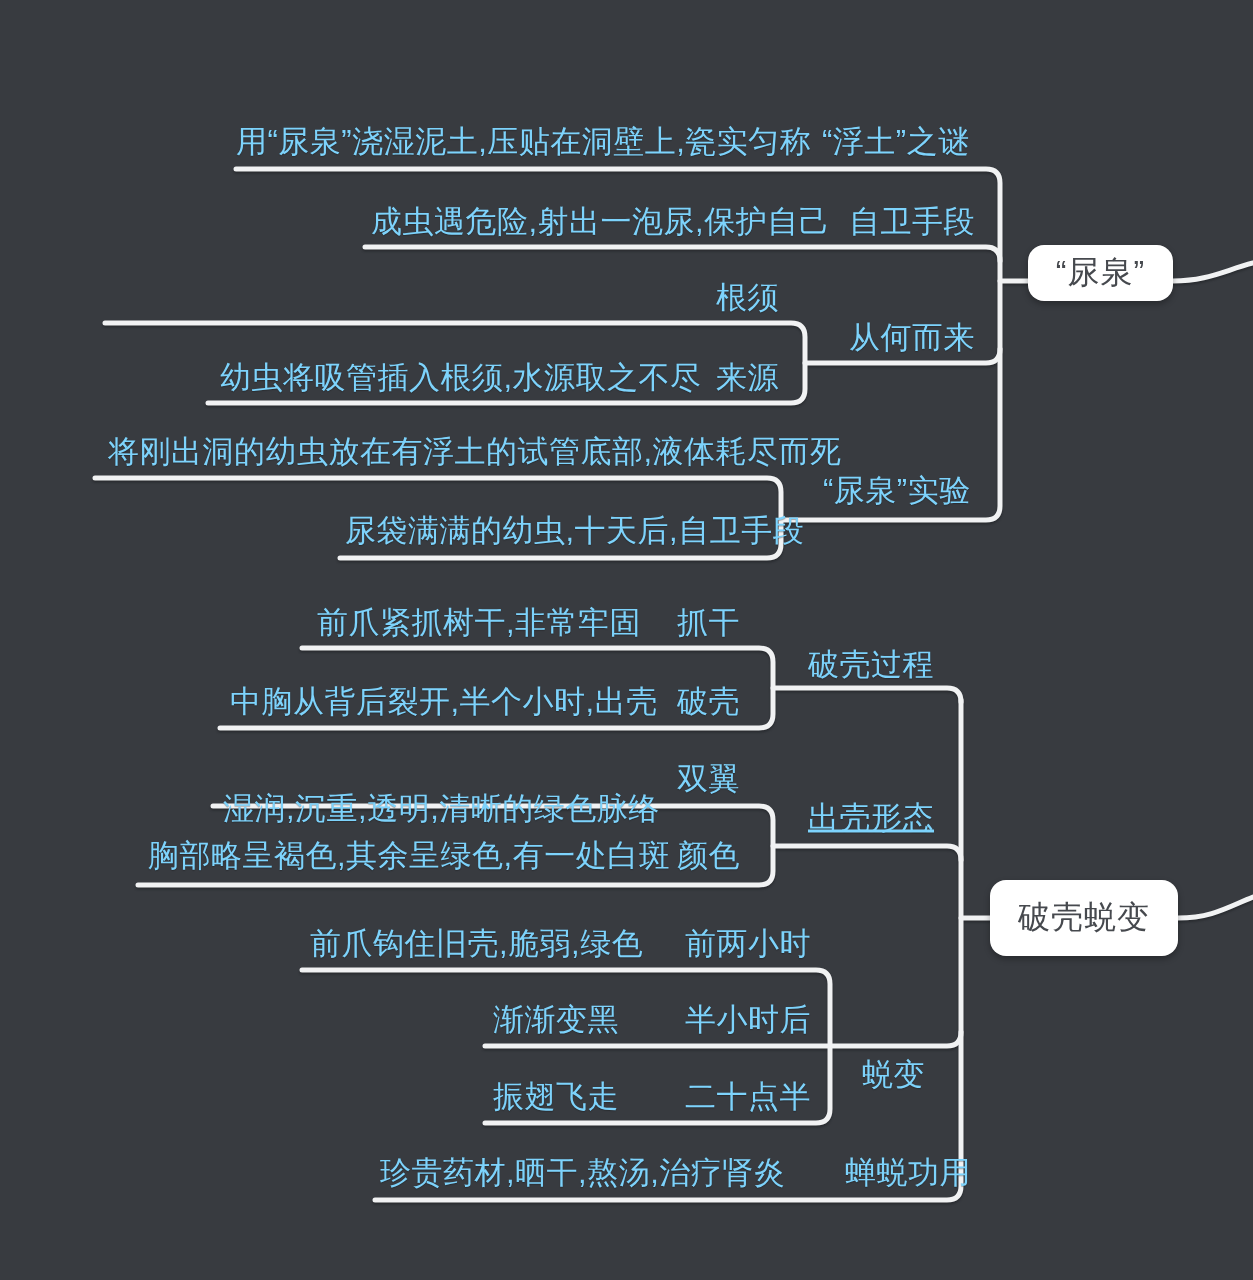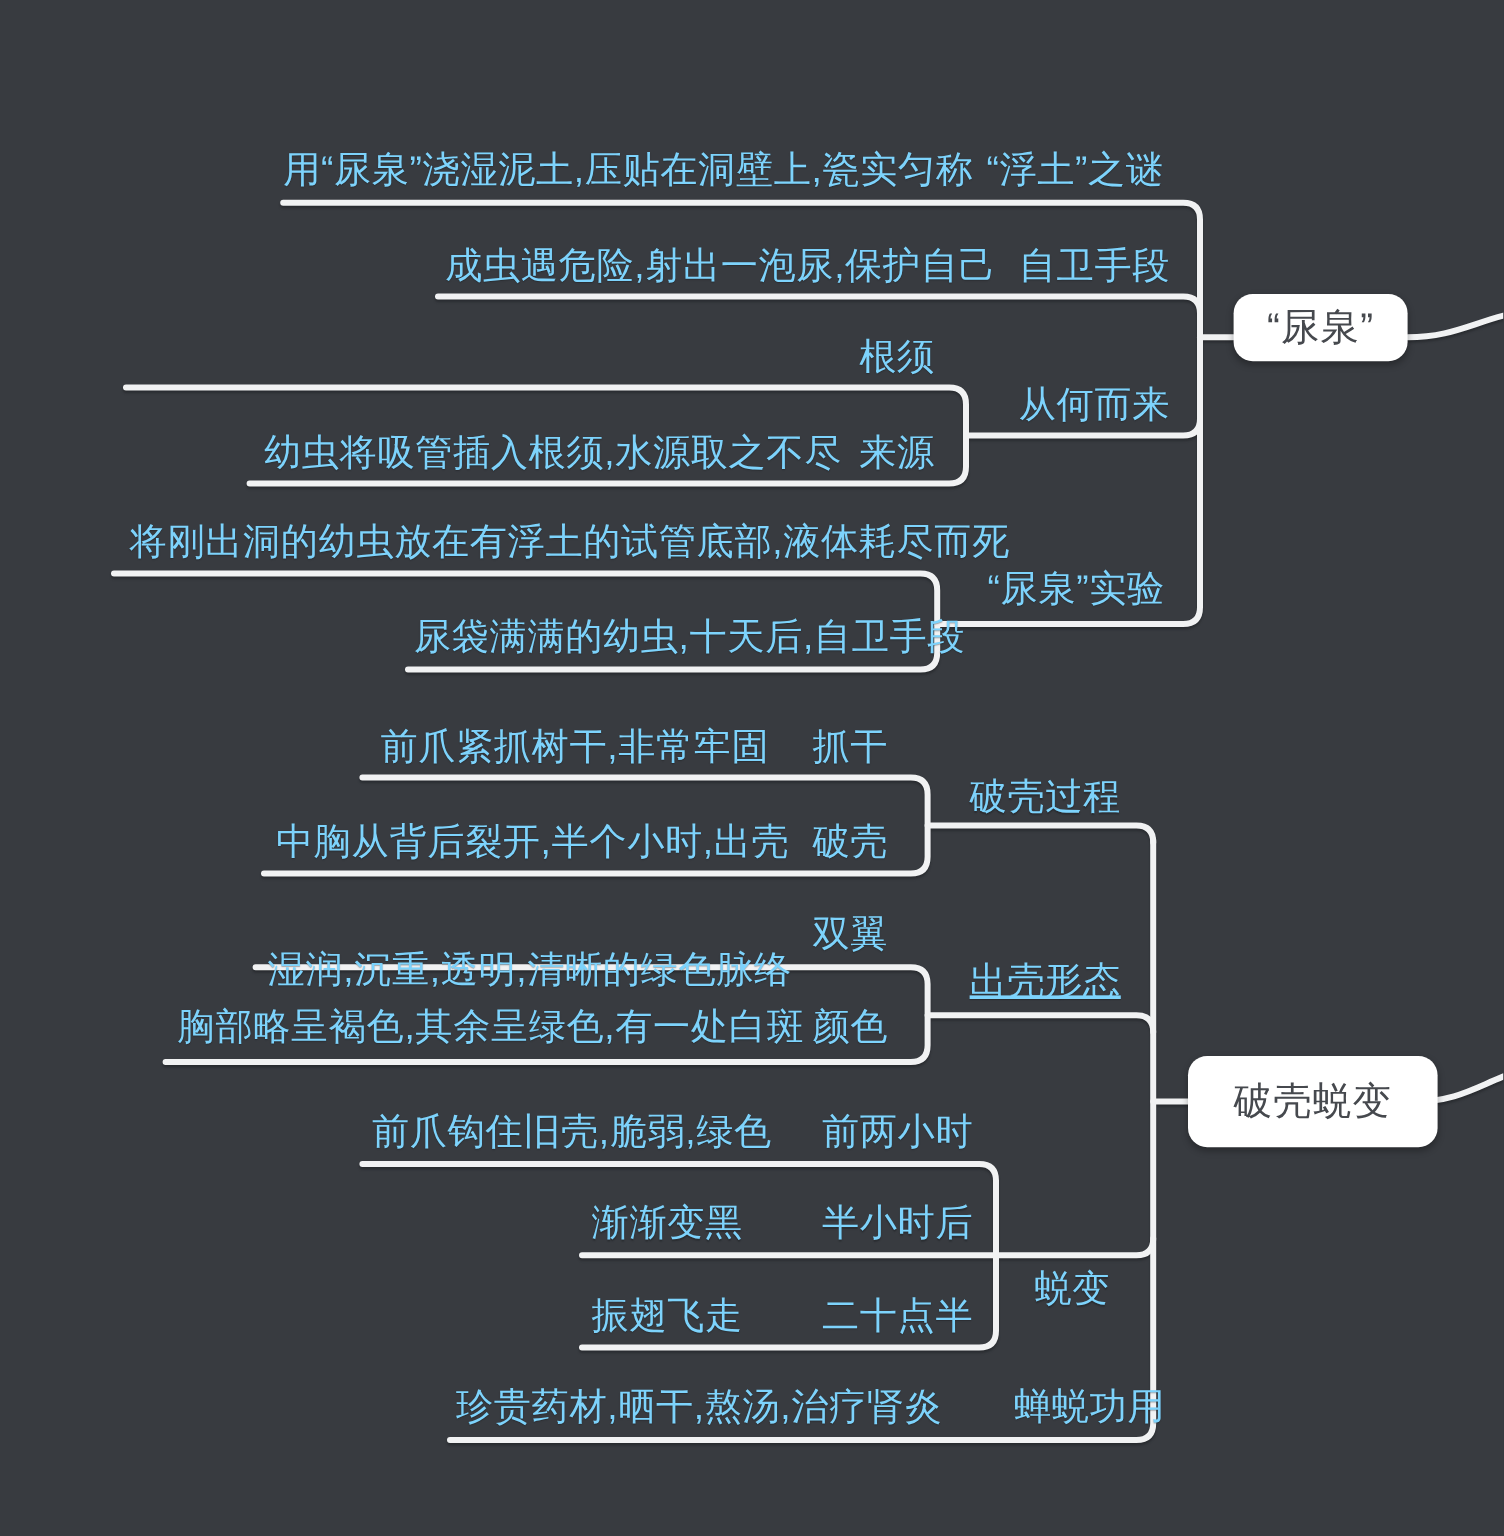--- a/index.html
+++ b/index.html
@@ -44,21 +44,21 @@
     display: flex;
     align-items: center;
     justify-content: center;
     color: #46494e;
     font-size: 32px;
     letter-spacing: 1px;
     white-space: nowrap;
     box-shadow: 0 3px 6px rgba(0,0,0,0.30);
   }
   #node-urine-spring  { left: 1028px; top: 245px; width: 145px; height: 56px; }
-  #node-shell-molting { left:  990px; top: 880px; width: 208px; height: 76px; }
+  #node-shell-molting { left:  990px; top: 880px; width: 188px; height: 76px; }
 </style>
 </head>
 <body>
 
 <div id="canvas">
 
   <svg id="connectors" viewBox="0 0 1253 1280" xmlns="http://www.w3.org/2000/svg">
 
     <path d="M 236 169 H 986 Q 1000 169 1000 183 V 506 Q 1000 520 986 520 H 781"></path>
     <path d="M 365 247 H 986 Q 1000 247 1000 261"></path>

